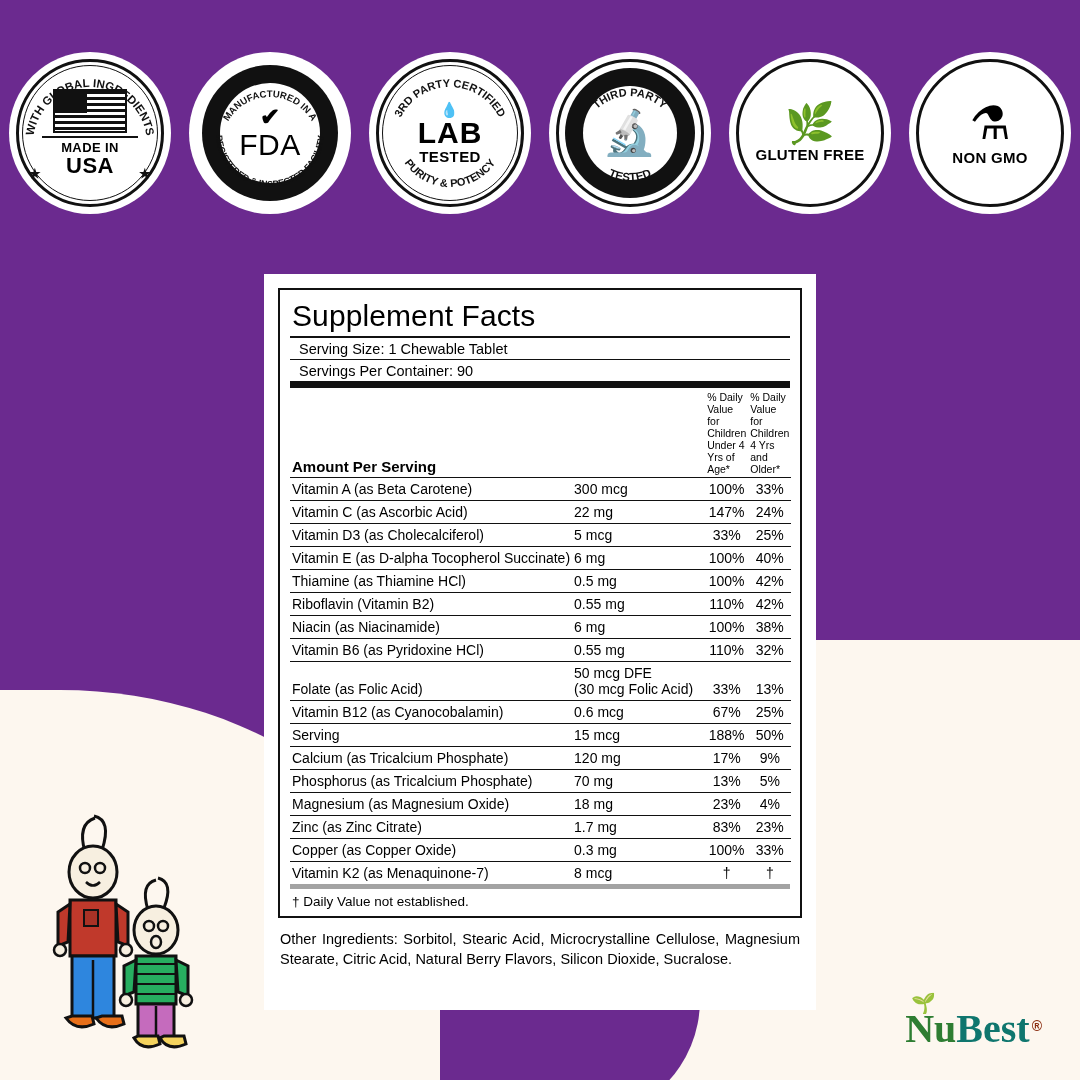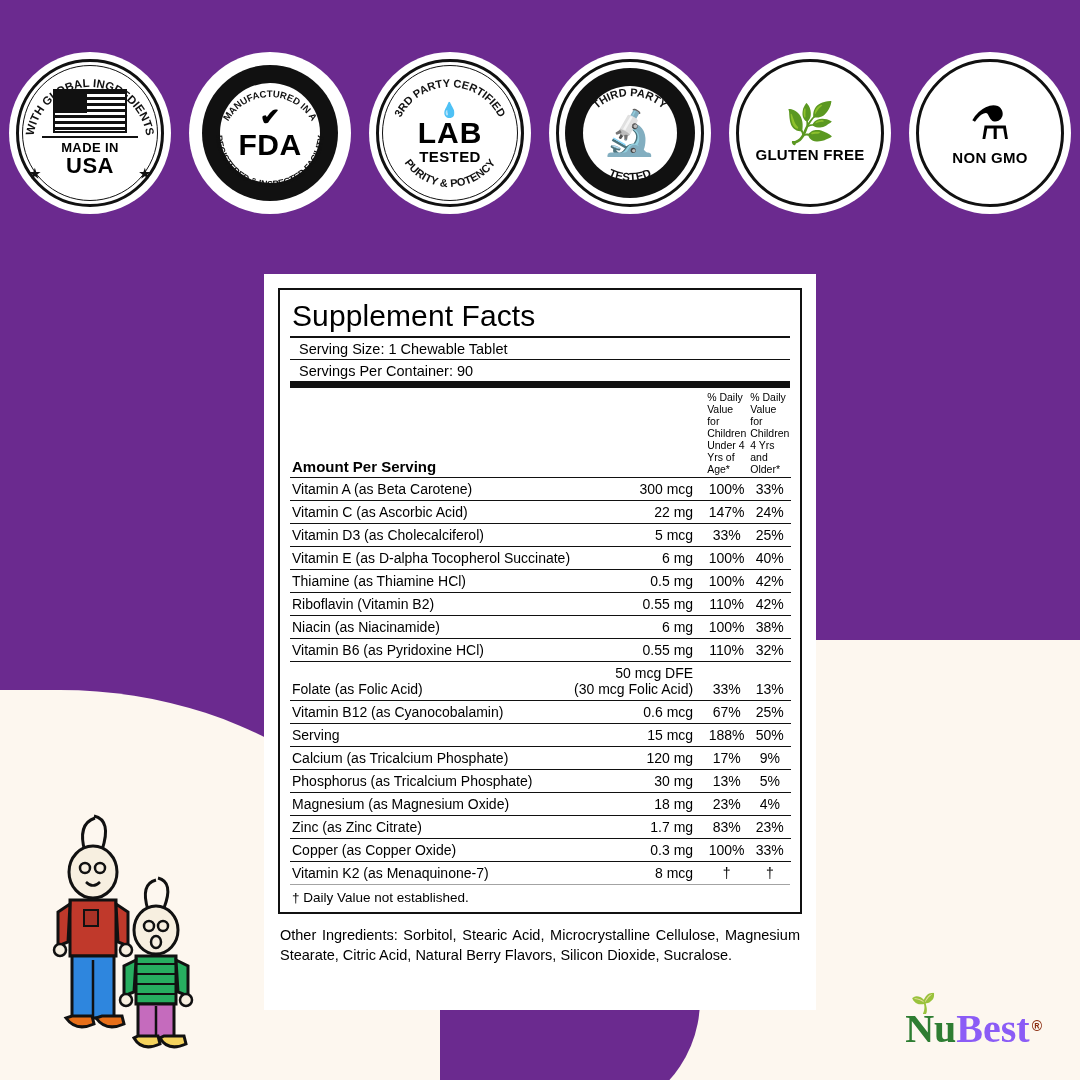--- a/index.html
+++ b/index.html
@@ -161,21 +161,21 @@
   .fda-badge .inner-white {
     position: absolute;
     left: 31px; top: 31px;
     width: 100px; height: 100px;
     border-radius: 50%;
     background: #fff;
     z-index: 2;
   }
   .fda-text {
     font-size: 30px;
-    font-weight: bold;
+    font-weight: normal;
     letter-spacing: 0.5px;
     text-align: center;
   }
   .check {
     font-size: 24px;
     line-height: 1;
     font-weight: bold;
   }
 
   
@@ -259,42 +259,42 @@
     width: 100%;
     border-collapse: collapse;
     font-size: 14px;
   }
   .facts-table td, .facts-table th {
     padding: 3px 2px;
     vertical-align: bottom;
     font-weight: normal;
     text-align: left;
   }
-  .facts-table .c-amt { text-align: right; white-space: nowrap; padding-right: 12px; }
+  .facts-table .c-amt { text-align: left; white-space: nowrap; padding-right: 12px; }
   .facts-table .c-dv1, .facts-table .c-dv2 { text-align: center; white-space: nowrap; }
   .hdr-row td {
     font-size: 10.5px;
     line-height: 1.15;
     text-align: left;
     vertical-align: bottom;
     padding-bottom: 2px;
   }
   .hdr-row td.amount-per {
     font-size: 15px;
     font-weight: bold;
     text-align: left;
     vertical-align: bottom;
   }
   .row-line td { border-top: 1px solid #111; }
   .nut-name { white-space: nowrap; }
   .sub-amt { display:block; white-space: nowrap; }
   .dagger-note {
     font-size: 13.5px;
     padding: 5px 2px 3px 2px;
-    border-top: 1px solid #a3a3a3;
+    border-top: 5px solid #a3a3a3;
   }
   .other-ing {
     font-size: 14.5px;
     line-height: 1.35;
     margin-top: 12px;
     text-align: justify;
     padding: 0 2px;
   }
   .other-ing b { font-weight: normal; }
 
@@ -314,21 +314,21 @@
     right: 38px;
     bottom: 28px;
     z-index: 6;
     display: flex;
     align-items: flex-end;
     font-size: 40px;
     font-weight: bold;
     font-family: "Liberation Serif", serif;
   }
   .logo .nu { color: #2e7d32; }
-  .logo .best { color: #8b5cf6; text-align: right; }
+  .logo .best { color: #0f766e; text-align: right; }
   .logo .reg { font-size: 14px; color: #8c2f12; margin-bottom: 18px; margin-left: 2px; font-family: "Liberation Sans", sans-serif;}
   .logo .sprout {
     position: absolute;
     left: 6px;
     top: -14px;
     font-size: 20px;
     color: #6aa84f;
   }
 </style>
 </head>
@@ -527,21 +527,21 @@
             <td class="c-dv2">50%</td>
           </tr>
           <tr class="row-line">
             <td class="nut-name">Calcium (as Tricalcium Phosphate)</td>
             <td class="c-amt">120 mg</td>
             <td class="c-dv1">17%</td>
             <td class="c-dv2">9%</td>
           </tr>
           <tr class="row-line">
             <td class="nut-name">Phosphorus (as Tricalcium Phosphate)</td>
-            <td class="c-amt">30 mg</td>
+            <td class="c-amt">70 mg</td>
             <td class="c-dv1">13%</td>
             <td class="c-dv2">5%</td>
           </tr>
           <tr class="row-line">
             <td class="nut-name">Magnesium (as Magnesium Oxide)</td>
             <td class="c-amt">18 mg</td>
             <td class="c-dv1">23%</td>
             <td class="c-dv2">4%</td>
           </tr>
           <tr class="row-line">

